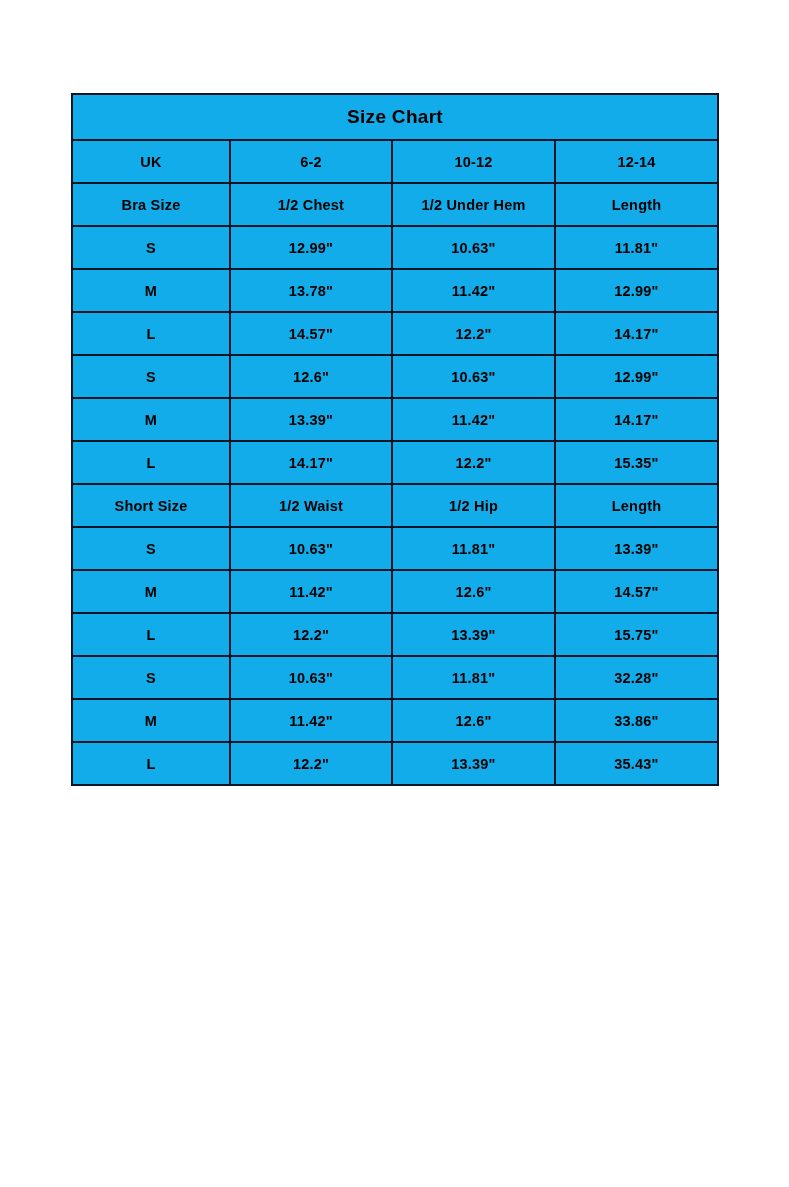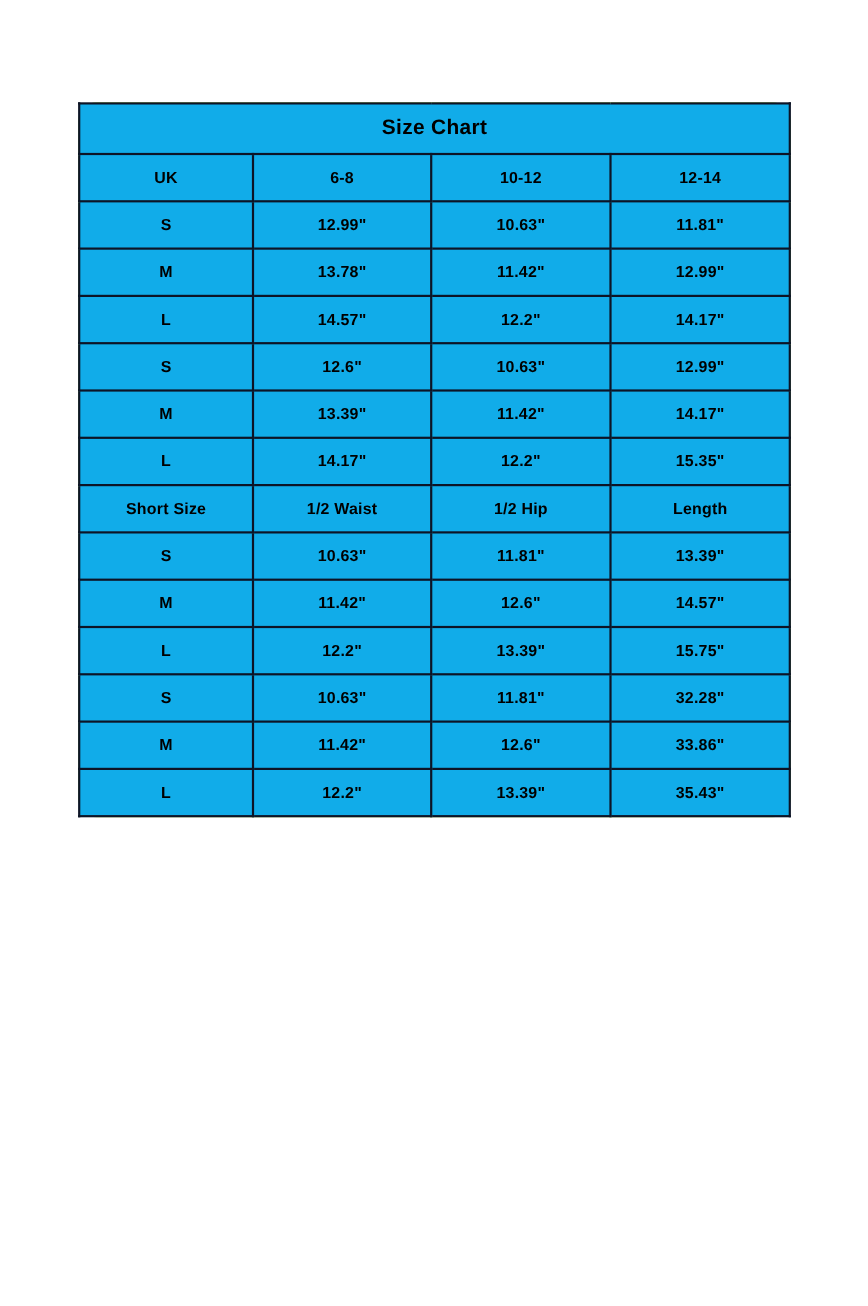--- a/index.html
+++ b/index.html
@@ -20,22 +20,21 @@
     position: absolute;
     left: 71px;
     top: 93px;
     width: 646px;
   }
 
   table.size-chart {
     border-collapse: collapse;
     width: 646px;
     table-layout: fixed;
-    background: #bef264;
-    border-radius: 17px;
+    background: #eab308;
   }
 
   table.size-chart col.c-label { width: 158px; }
   table.size-chart col.c-s     { width: 162px; }
   table.size-chart col.c-m     { width: 163px; }
   table.size-chart col.c-l     { width: 163px; }
 
   table.size-chart td {
     border: 2px solid #0d1426;
     background: #11ACE9;
@@ -72,23 +71,29 @@
       <col class="c-m">
       <col class="c-l">
     </colgroup>
     <tbody>
       <tr>
         <td class="title-cell" colspan="4">Size Chart</td>
       </tr>
 
         <tr>
           <td>UK</td>
-          <td>6-8</td>
+          <td>6-2</td>
           <td>10-12</td>
           <td>12-14</td>
+        </tr>
+        <tr>
+          <td>Bra Size</td>
+          <td>1/2 Chest</td>
+          <td>1/2 Under Hem</td>
+          <td>Length</td>
         </tr>
         <tr>
           <td>S</td>
           <td>12.99"</td>
           <td>10.63"</td>
           <td>11.81"</td>
         </tr>
         <tr>
           <td>M</td>
           <td>13.78"</td>

